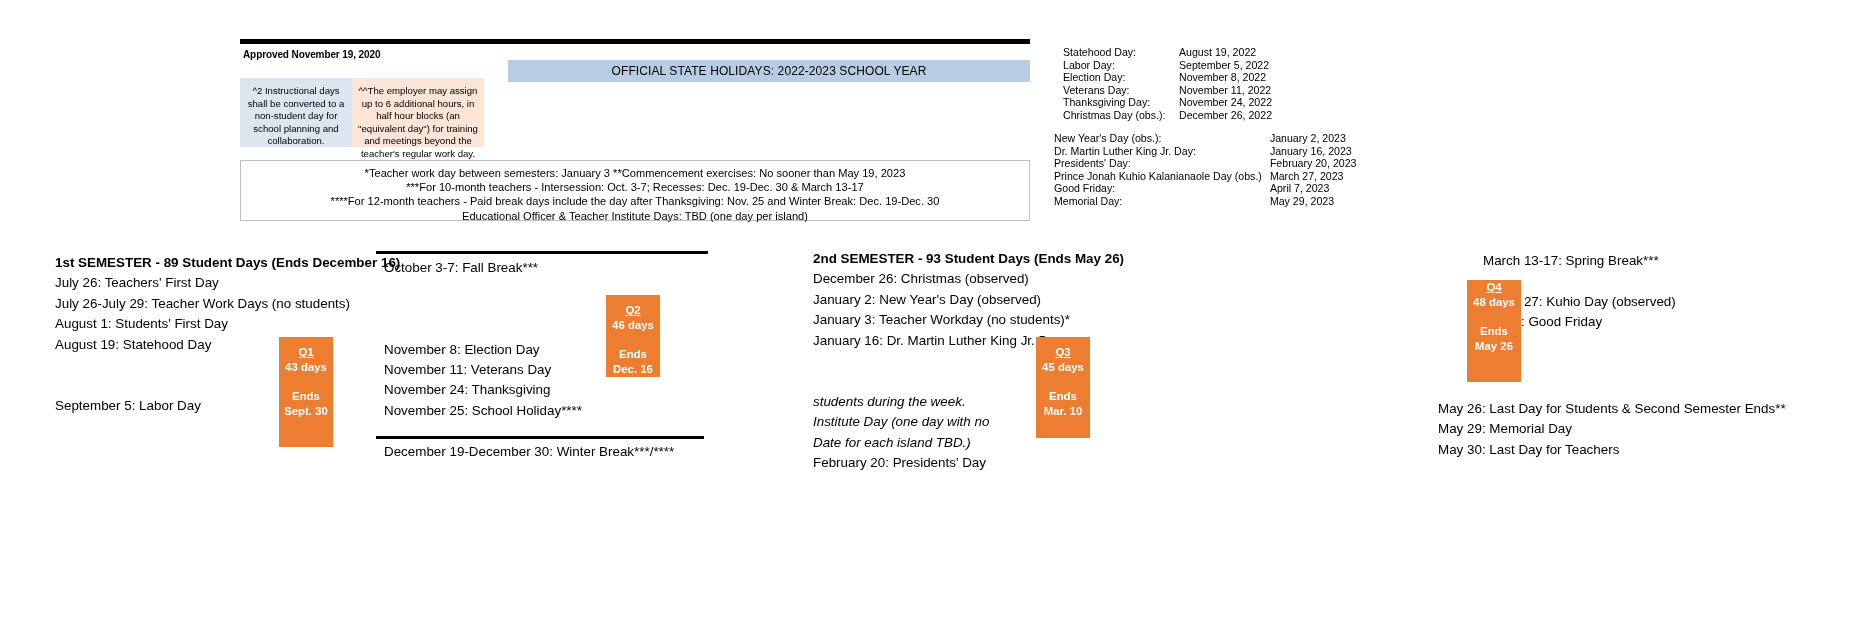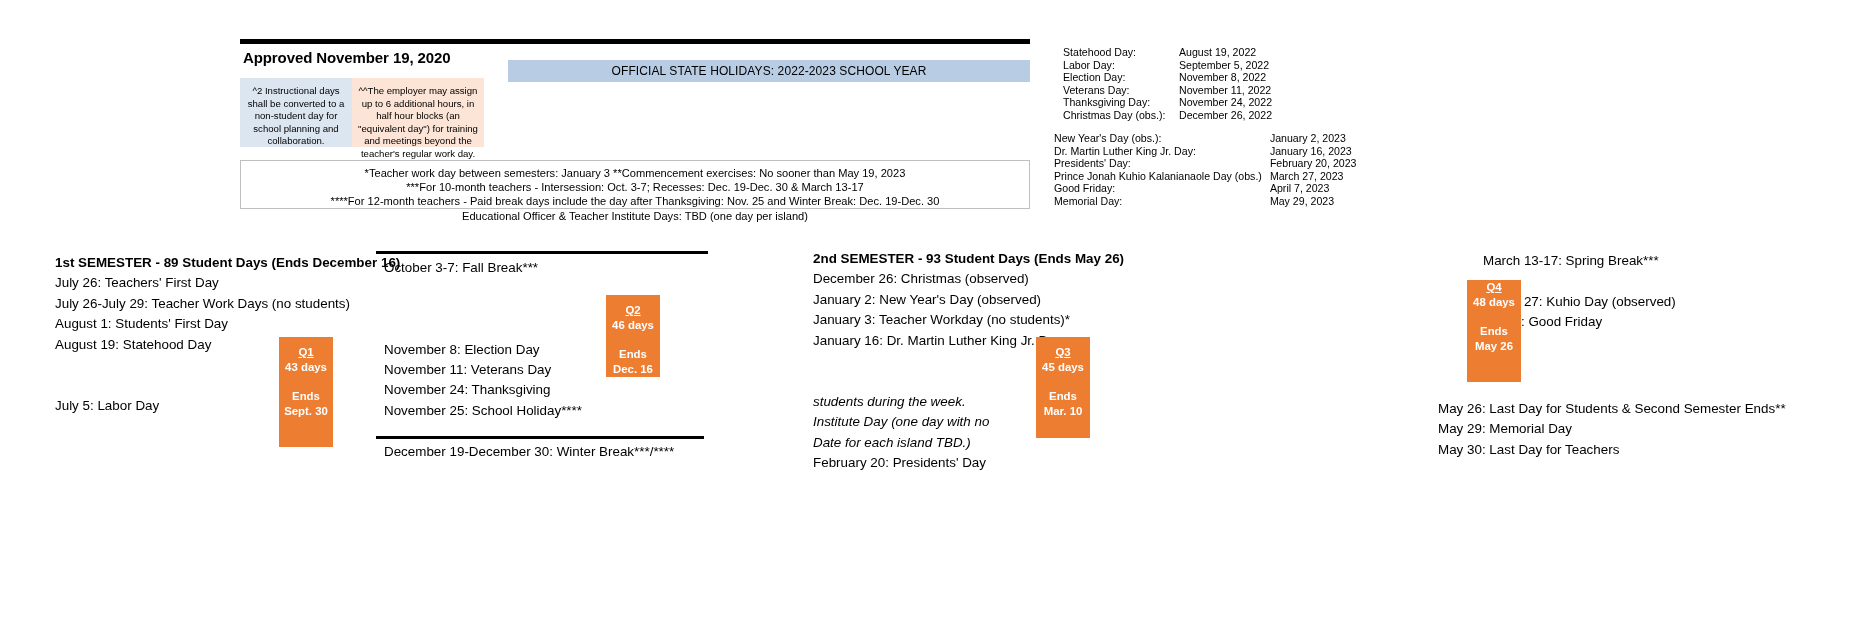--- a/index.html
+++ b/index.html
@@ -24,21 +24,21 @@
     top: 39px;
     width: 790px;
     height: 5px;
     background: #000000;
   }
 
   
   #approved-line {
     left: 243px;
     top: 49px;
-    font-size: 15px;
+    font-size: 10px;
     font-weight: bold;
     letter-spacing: -0.1px;
     white-space: nowrap;
   }
 
   
   #holidays-banner {
     left: 508px;
     top: 60px;
     width: 522px;
@@ -76,21 +76,21 @@
     width: 132px;
     height: 69px;
     background: #fce4d6;
   }
 
   
   #footnotes-box {
     left: 240px;
     top: 160px;
     width: 790px;
-    height: 49px;
+    height: 61px;
     border: 1px solid #bfbfbf;
     box-sizing: border-box;
     padding-top: 5px;
     text-align: center;
   }
   #footnotes-box .fn-line {
     font-size: 11.1px;
     line-height: 14.2px;
     white-space: nowrap;
   }
@@ -249,21 +249,21 @@
 </table>
 
 <div class="abs" id="col-semester1">
   <div class="body-line bold">1st SEMESTER - 89 Student Days (Ends December 16)</div>
   <div class="body-line">July 26: Teachers' First Day</div>
   <div class="body-line">July 26-July 29: Teacher Work Days (no students)</div>
   <div class="body-line">August 1: Students' First Day</div>
   <div class="body-line">August 19: Statehood Day</div>
   <div class="body-line spacer-line"></div>
   <div class="body-line spacer-line"></div>
-  <div class="body-line">July 5: Labor Day</div>
+  <div class="body-line">September 5: Labor Day</div>
 </div>
 
 <div class="abs" id="fall-rule-top"></div>
 <div class="abs" id="col-fall">
   <div class="body-line">October 3-7: Fall Break***</div>
   <div class="body-line spacer-line"></div>
   <div class="body-line spacer-line"></div>
   <div class="body-line spacer-line"></div>
   <div class="body-line">November 8: Election Day</div>
   <div class="body-line">November 11: Veterans Day</div>

